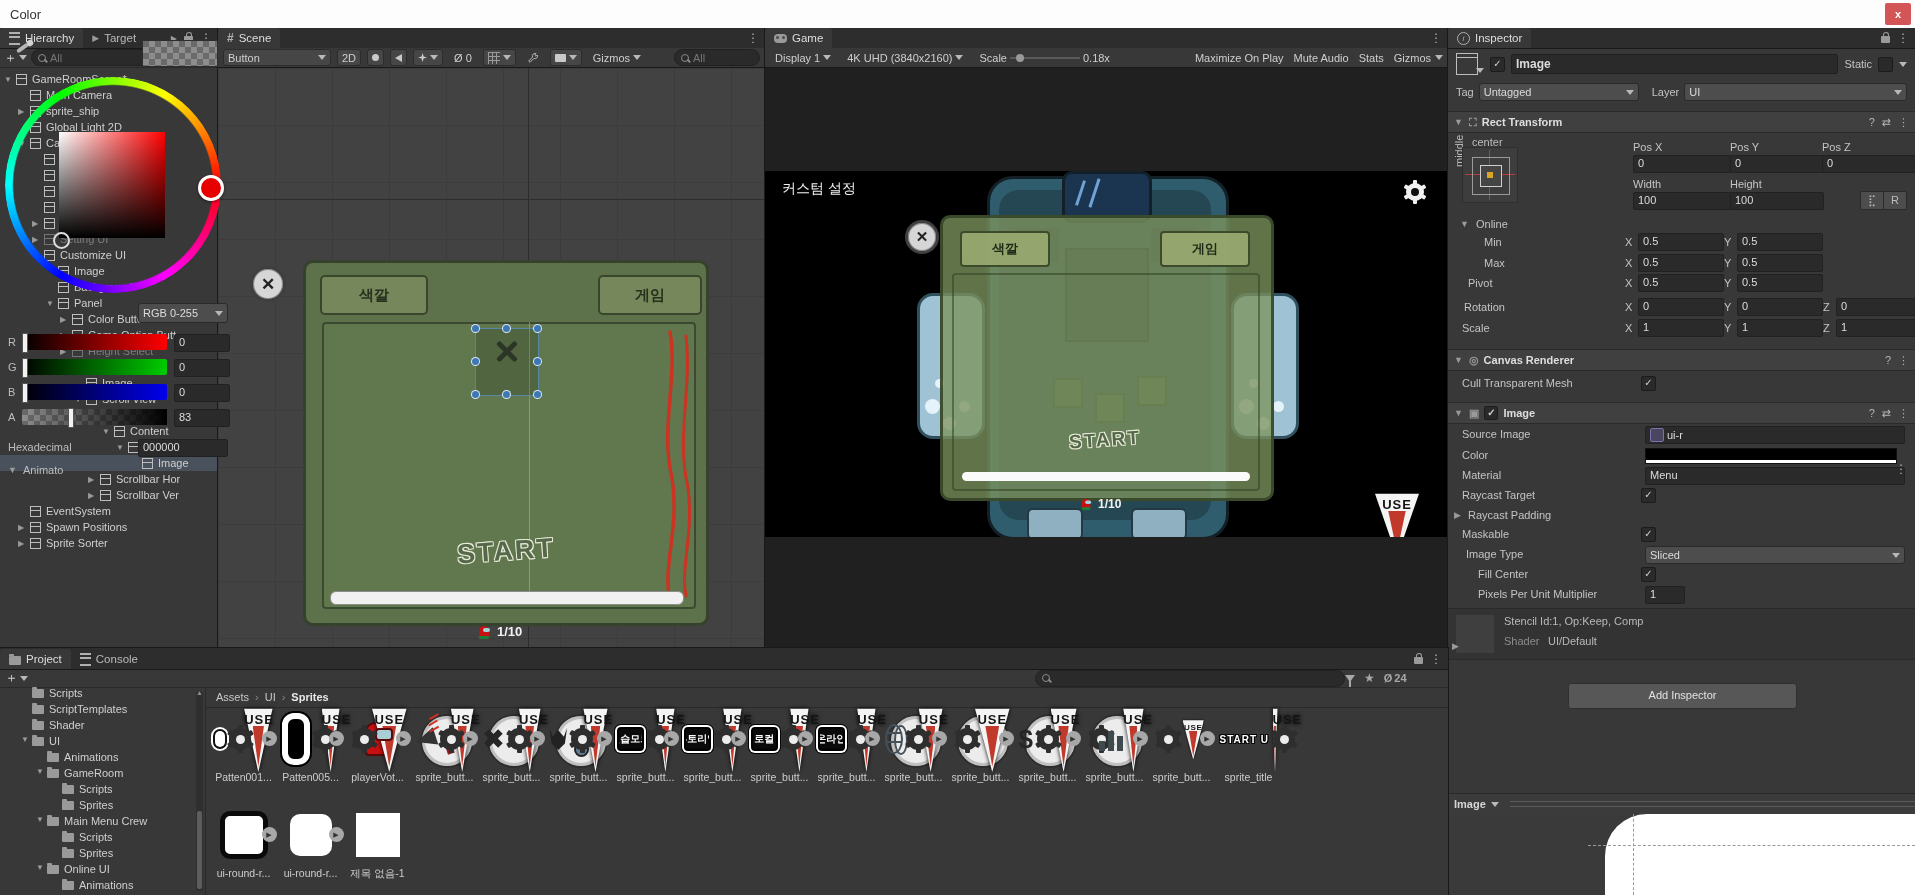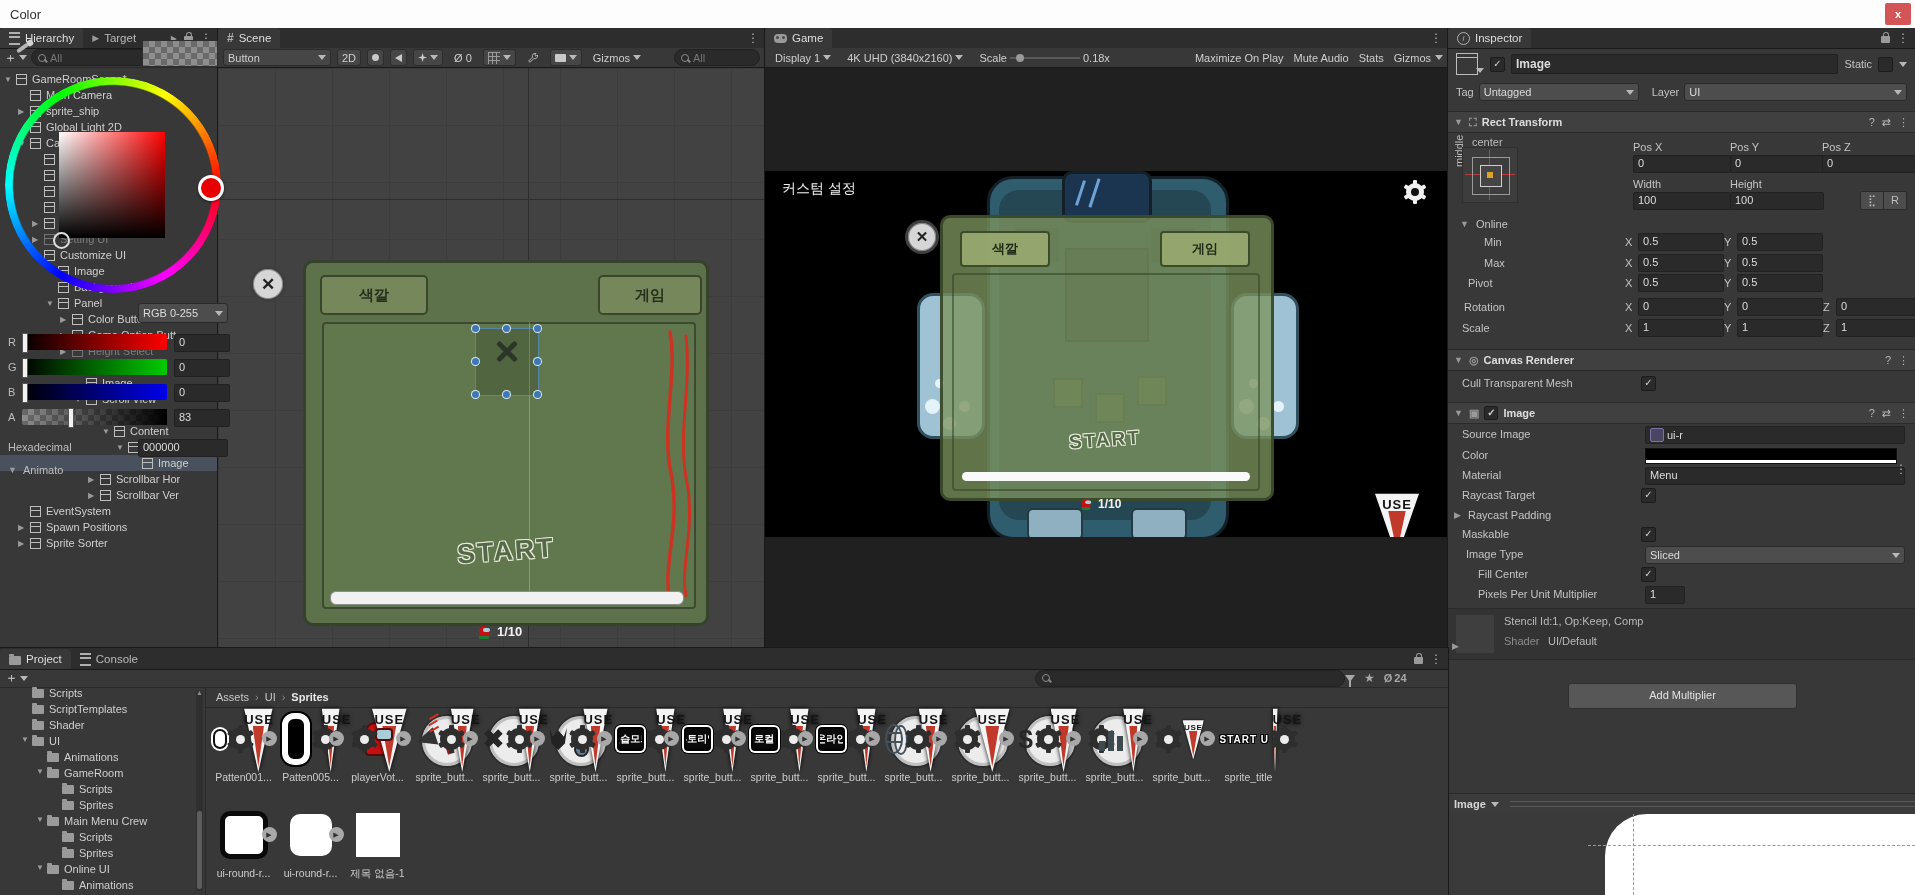--- a/index.html
+++ b/index.html
@@ -811,21 +811,21 @@
     <div class="fld minifld" style="left:197px;top:559px;width:30px">1</div>
 
     <div class="minifld" style="left:0;top:581px;width:467px;height:50px;background:#333333;border-top:1px solid #2a2a2a;border-bottom:1px solid #2a2a2a">
       <span class="abs" style="left:8px;top:6px;width:38px;height:38px;background:#3f3f3f"></span>
       <span class="abs" style="left:56px;top:6px;color:#b9b9b9">Stencil Id:1, Op:Keep, Comp</span>
       <span class="abs" style="left:56px;top:26px;color:#8d8d8d">Shader</span>
       <span class="abs" style="left:100px;top:26px;color:#b9b9b9">UI/Default</span>
       <span class="abs foldarrow" style="left:4px;top:32px">▶</span>
     </div>
 
-    <div class="minifld" style="left:120px;top:656px;width:227px;height:24px;background:#575757;border:1px solid #303030;border-radius:3px;text-align:center;line-height:23px;color:#e2e2e2">Add Multiplier</div>
+    <div class="minifld" style="left:120px;top:656px;width:227px;height:24px;background:#575757;border:1px solid #303030;border-radius:3px;text-align:center;line-height:23px;color:#e2e2e2">Add Inspector</div>
 
     <div class="minifld row" style="left:0;top:766px;width:467px;height:20px;background:#3b3b3b;border-top:1px solid #2a2a2a;border-bottom:1px solid #242424;padding:0 6px;gap:5px">
       <span style="font-weight:bold;color:#d5d5d5">Image</span>
       <span class="carde"></span>
       <span style="flex:1;height:4px;border-top:1px solid #5a5a5a;border-bottom:1px solid #5a5a5a;margin-left:6px"></span>
     </div>
     <div class="minifld" style="left:0;top:787px;width:467px;height:81px;background:#3a3a3a;overflow:hidden">
       <span class="abs" style="left:157px;top:0;width:310px;height:81px;background:#fff;border-top-left-radius:42px"></span>
       <span class="dashv" style="left:185px;top:0;height:81px"></span>
       <span class="dashh" style="left:140px;top:31px;width:327px"></span>

